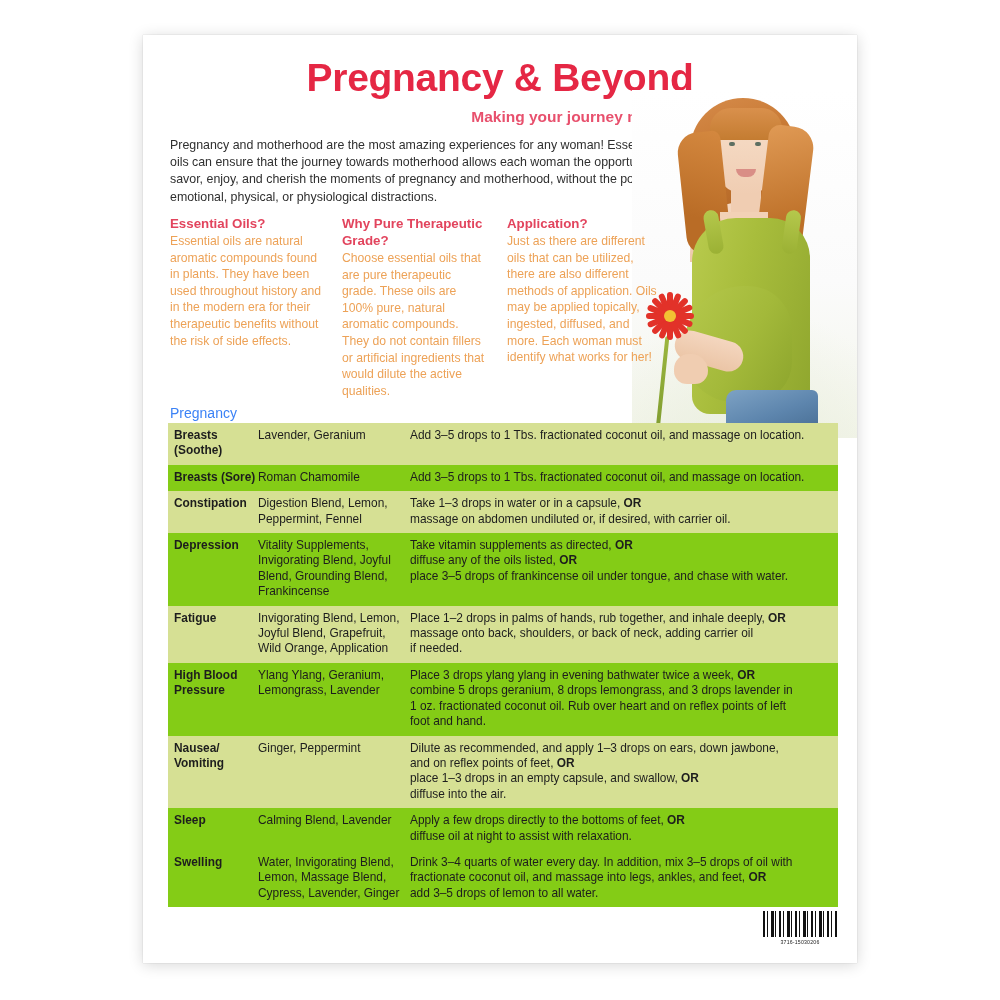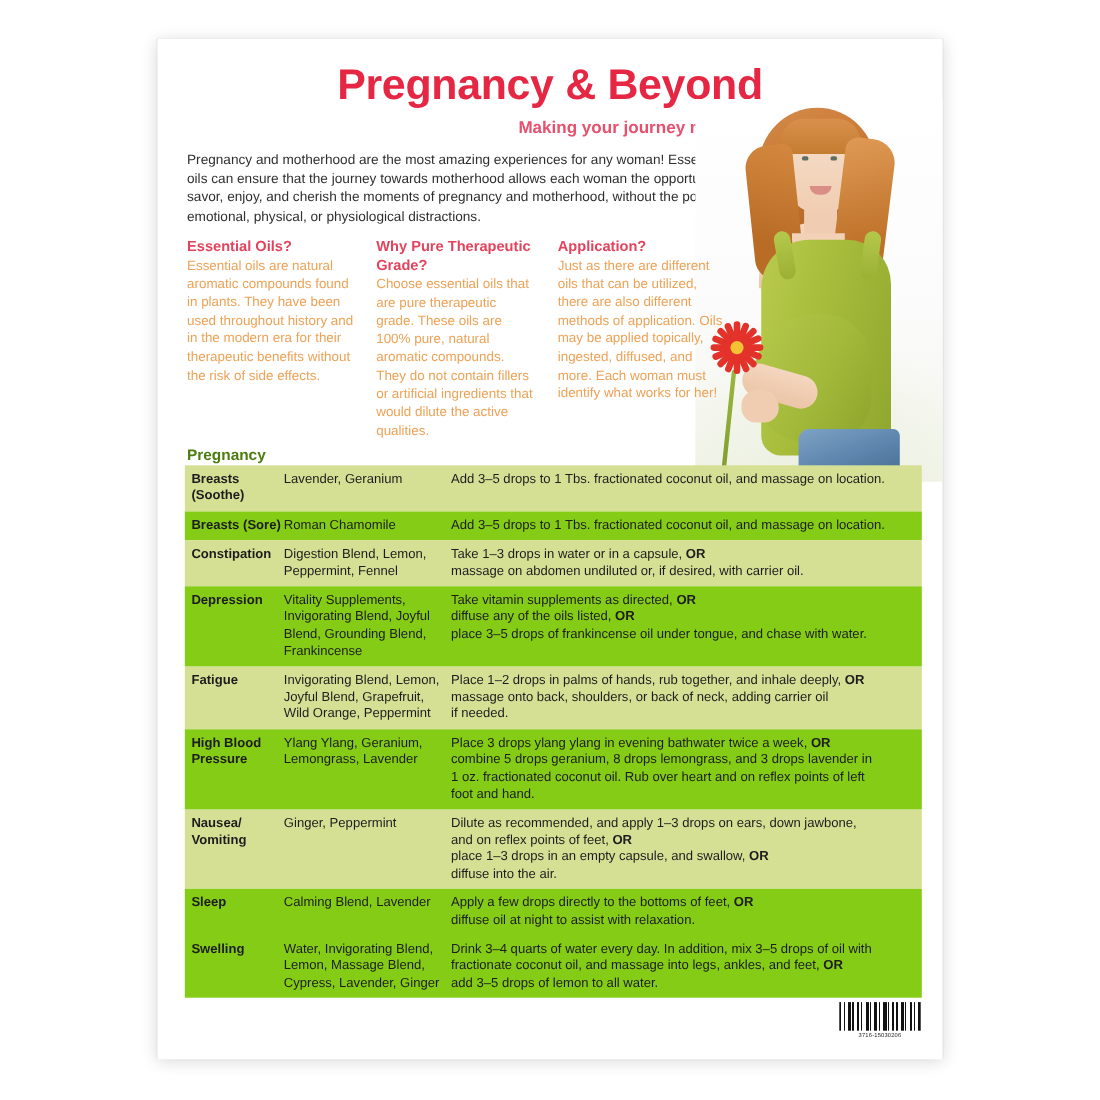--- a/index.html
+++ b/index.html
@@ -195,22 +195,22 @@
     line-height: 16.6px;
     color: #eda257;
   }
 
   
   .section-heading {
     position: absolute;
     left: 27px;
     top: 370px;
     font-size: 14px;
-    font-weight: bold;
-    color: #4d7c0f;
+    font-weight: normal;
+    color: #3b82f6;
   }
 
   
   .table {
     position: absolute;
     left: 25px;
     top: 388px;
     width: 670px;
   }
   .trow {
@@ -350,21 +350,21 @@
           <div class="c-oils">Digestion Blend, Lemon, Peppermint, Fennel</div>
           <div class="c-use">Take 1–3 drops in water or in a capsule, <b>OR</b><br>massage on abdomen undiluted or, if desired, with carrier oil.</div>
         </div>
         <div class="trow plain">
           <div class="c-cond">Depression</div>
           <div class="c-oils">Vitality Supplements, Invigorating Blend, Joyful Blend, Grounding Blend, Frankincense</div>
           <div class="c-use">Take vitamin supplements as directed, <b>OR</b><br>diffuse any of the oils listed, <b>OR</b><br>place 3–5 drops of frankincense oil under tongue, and chase with water.</div>
         </div>
         <div class="trow shaded">
           <div class="c-cond">Fatigue</div>
-          <div class="c-oils">Invigorating Blend, Lemon, Joyful Blend, Grapefruit, Wild Orange, Peppermint</div>
+          <div class="c-oils">Invigorating Blend, Lemon, Joyful Blend, Grapefruit, Wild Orange, Application</div>
           <div class="c-use">Place 1–2 drops in palms of hands, rub together, and inhale deeply, <b>OR</b><br>massage onto back, shoulders, or back of neck, adding carrier oil<br>if needed.</div>
         </div>
         <div class="trow plain">
           <div class="c-cond">High Blood Pressure</div>
           <div class="c-oils">Ylang Ylang, Geranium, Lemongrass, Lavender</div>
           <div class="c-use">Place 3 drops ylang ylang in evening bathwater twice a week, <b>OR</b><br>combine 5 drops geranium, 8 drops lemongrass, and 3 drops lavender in<br>1 oz. fractionated coconut oil. Rub over heart and on reflex points of left<br>foot and hand.</div>
         </div>
         <div class="trow shaded">
           <div class="c-cond">Nausea/ Vomiting</div>
           <div class="c-oils">Ginger, Peppermint</div>

